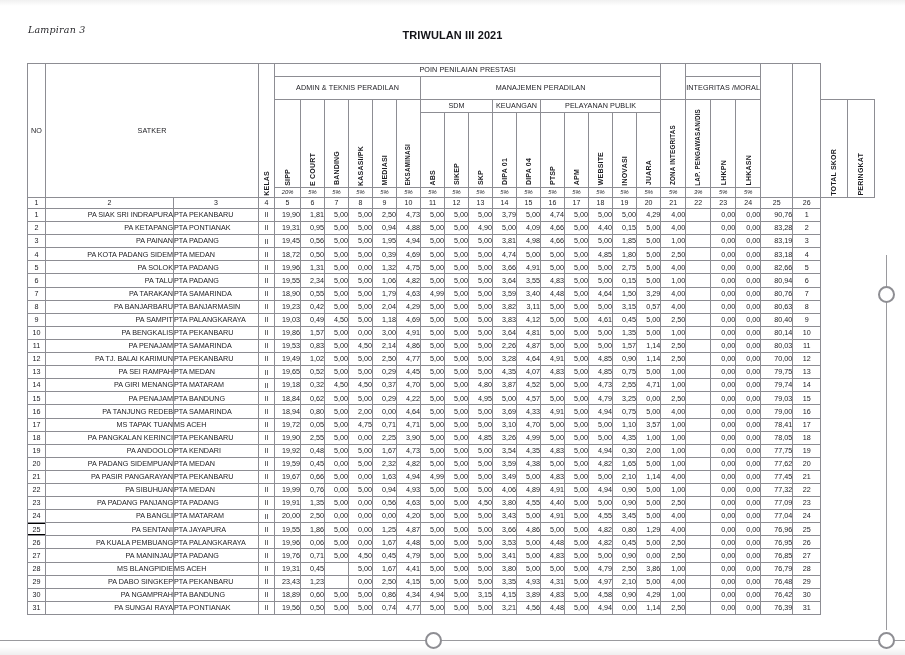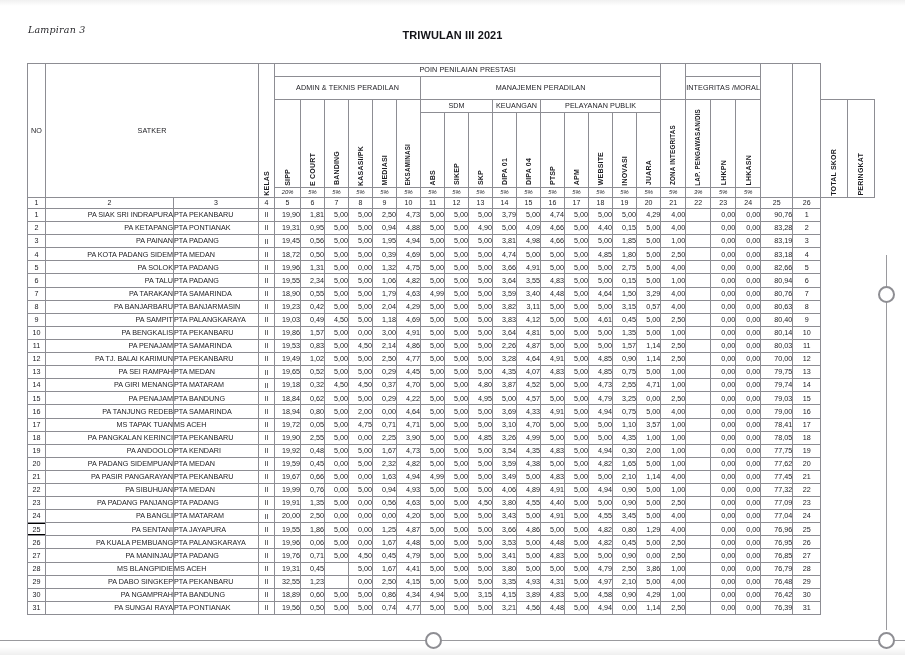--- a/index.html
+++ b/index.html
@@ -1090,21 +1090,21 @@
             <td class="c-val">0,00</td>
             <td class="c-val">0,00</td>
             <td class="c-total">76,79</td>
             <td class="c-rank">28</td>
           </tr>
           <tr>
             <td class="c-no">29</td>
             <td class="c-satker">PA DABO SINGKEP</td>
             <td class="c-pta">PTA PEKANBARU</td>
             <td class="c-kelas">II</td>
-            <td class="c-val">32,55</td>
+            <td class="c-val">23,43</td>
             <td class="c-val">1,23</td>
             <td class="c-val"></td>
             <td class="c-val">0,00</td>
             <td class="c-val">2,50</td>
             <td class="c-val">4,15</td>
             <td class="c-val">5,00</td>
             <td class="c-val">5,00</td>
             <td class="c-val">5,00</td>
             <td class="c-val">3,35</td>
             <td class="c-val">4,93</td>

